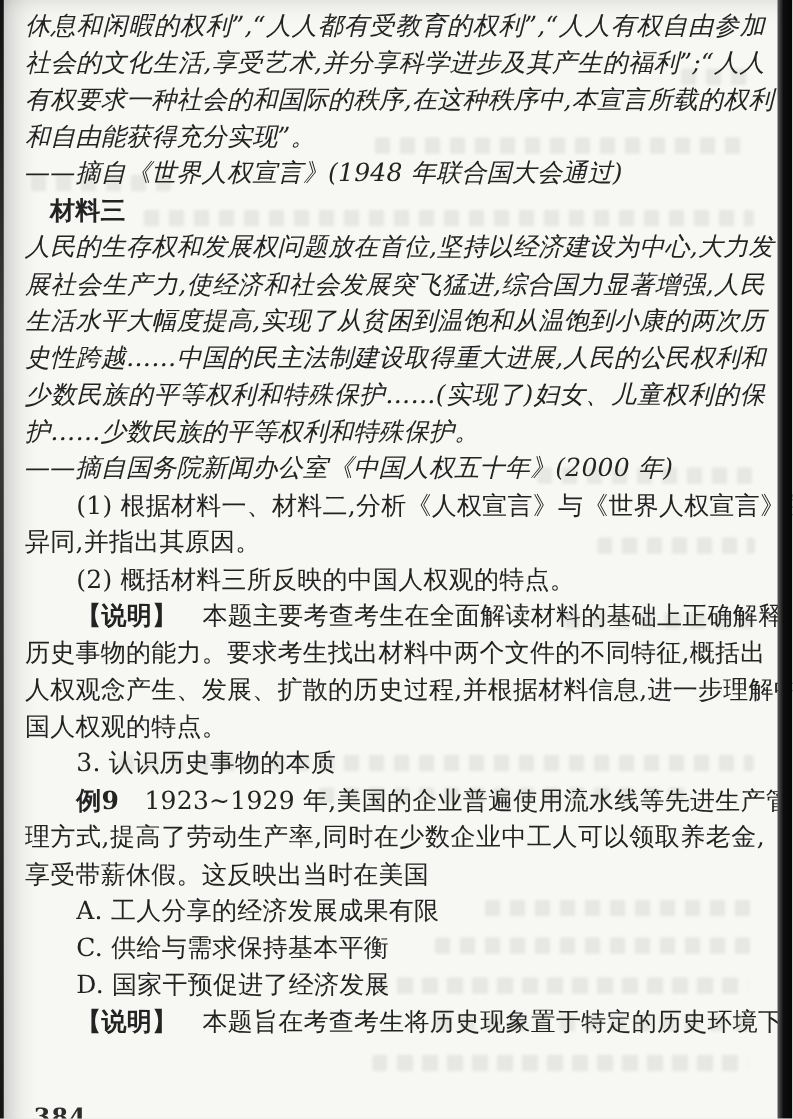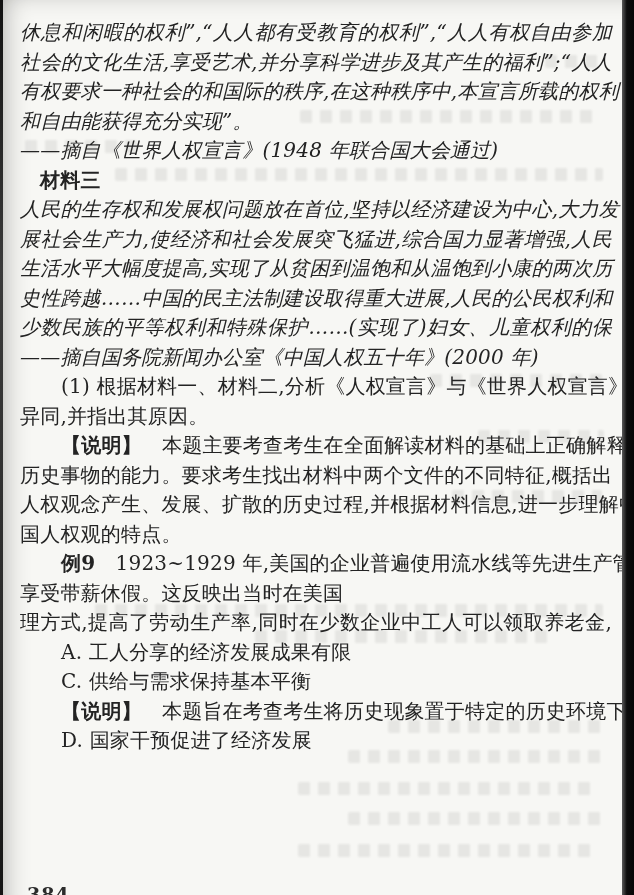--- a/index.html
+++ b/index.html
@@ -26,21 +26,21 @@
   }
   .edge-right {
     position: absolute; right: 0; top: 0; bottom: 0;
     width: 12px;
     background: linear-gradient(90deg, #5a5a5a 0%, #0d0d0d 40%, #060606 100%);
     z-index: 5;
   }
   .text-block {
     position: absolute;
     left: 20px;
-    top: 18px;
+    top: 6px;
     width: 592px;
   }
   .line {
     line-height: 29.5px;
     font-size: 20px;
     letter-spacing: 0.2px;
     white-space: nowrap;
     height: 29.5px;
   }
   .line .bold { font-weight: bold; }
@@ -110,33 +110,36 @@
       <div class="line kai fill"><span>社会的文化生活,享受艺术,并分享科学进步及其产生的福利”;“人人</span></div>
       <div class="line kai fill"><span>有权要求一种社会的和国际的秩序,在这种秩序中,本宣言所载的权利</span></div>
       <div class="line kai"><span>和自由能获得充分实现”。</span></div>
       <div class="line kai right"><span>——摘自《世界人权宣言》(1948 年联合国大会通过)</span></div>
       <div class="line song indent1"><span class="bold">材料三</span></div>
       <div class="line kai fill"><span>人民的生存权和发展权问题放在首位,坚持以经济建设为中心,大力发</span></div>
       <div class="line kai fill"><span>展社会生产力,使经济和社会发展突飞猛进,综合国力显著增强,人民</span></div>
       <div class="line kai fill"><span>生活水平大幅度提高,实现了从贫困到温饱和从温饱到小康的两次历</span></div>
       <div class="line kai fill"><span>史性跨越……中国的民主法制建设取得重大进展,人民的公民权利和</span></div>
       <div class="line kai fill"><span>少数民族的平等权利和特殊保护……(实现了)妇女、儿童权利的保</span></div>
+      <div class="line kai"><span>护……少数民族的平等权利和特殊保护。</span></div>
       <div class="line kai right"><span>——摘自国务院新闻办公室《中国人权五十年》(2000 年)</span></div>
       <div class="line song indent2 fill"><span>(1) 根据材料一、材料二,分析《人权宣言》与《世界人权宣言》的</span></div>
       <div class="line song"><span>异同,并指出其原因。</span></div>
+      <div class="line song indent2"><span>(2) 概括材料三所反映的中国人权观的特点。</span></div>
       <div class="line song indent2 fill"><span class="bold">【说明】</span><span>　本题主要考查考生在全面解读材料的基础上正确解释</span></div>
       <div class="line song fill"><span>历史事物的能力。要求考生找出材料中两个文件的不同特征,概括出</span></div>
       <div class="line song fill"><span>人权观念产生、发展、扩散的历史过程,并根据材料信息,进一步理解中</span></div>
       <div class="line song"><span>国人权观的特点。</span></div>
+      <div class="line song indent2"><span>3. 认识历史事物的本质</span></div>
       <div class="line song indent2 fill"><span class="bold">例9</span><span>　1923~1929 年,美国的企业普遍使用流水线等先进生产管</span></div>
+      <div class="line song fill"><span>理方式,提高了劳动生产率,同时在少数企业中工人可以领取养老金,</span></div>
       <div class="line song"><span>享受带薪休假。这反映出当时在美国</span></div>
-      <div class="line song fill"><span>理方式,提高了劳动生产率,同时在少数企业中工人可以领取养老金,</span></div>
       <div class="line song indent2"><span>A. 工人分享的经济发展成果有限</span></div>
       <div class="line song indent2"><span>C. 供给与需求保持基本平衡</span></div>
+      <div class="line song indent2"><span>D. 国家干预促进了经济发展</span></div>
       <div class="line song indent2"><span class="bold">【说明】</span><span>　本题旨在考查考生将历史现象置于特定的历史环境下</span></div>
-      <div class="line song indent2"><span>D. 国家干预促进了经济发展</span></div>
     </div>
 
   <div class="page-number">384</div>
 
   <div class="edge-left"></div>
   <div class="edge-right"></div>
 </div>
 
 </body></html>

